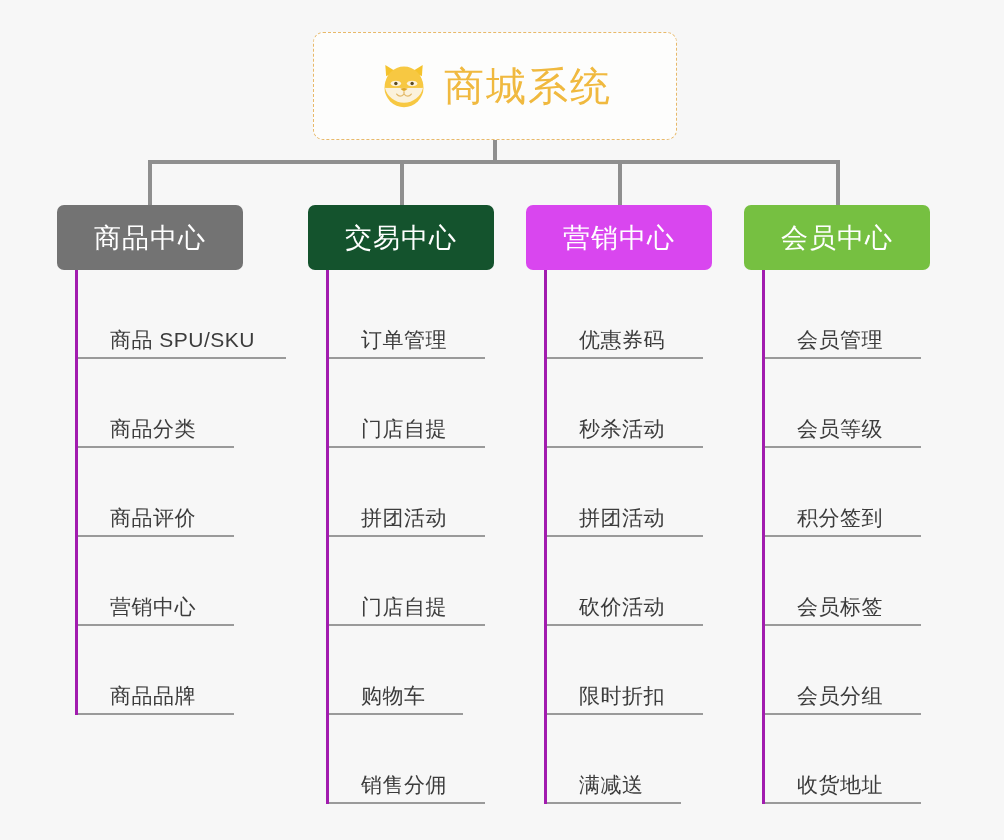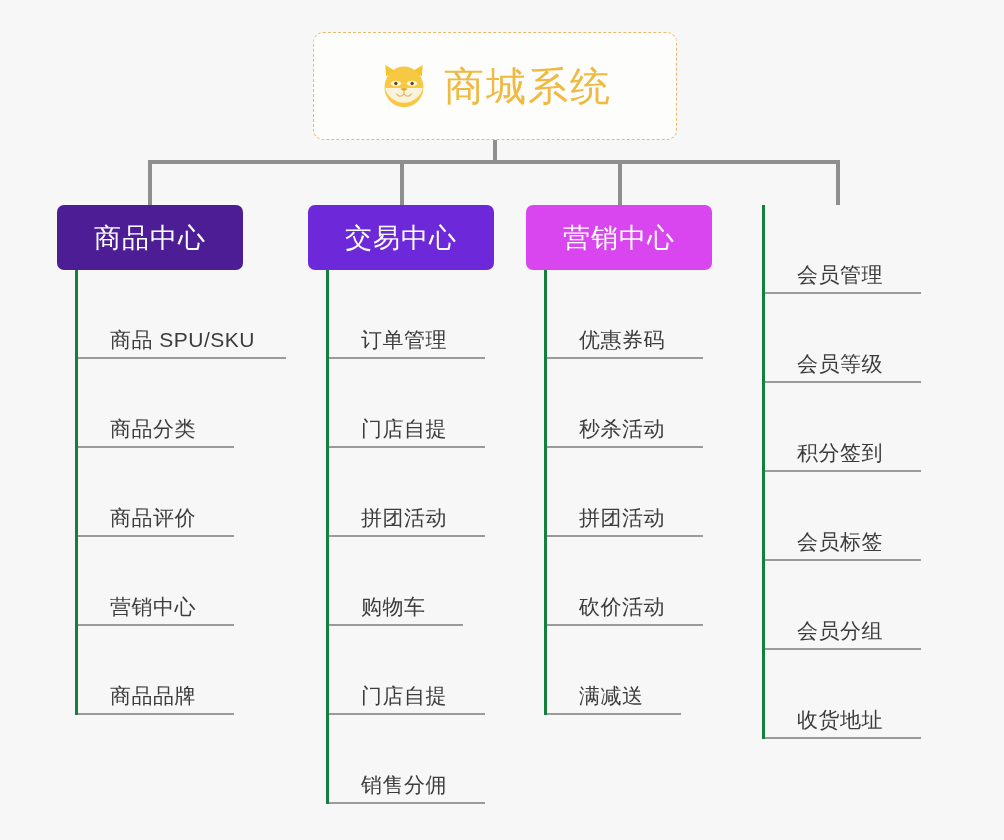--- a/index.html
+++ b/index.html
@@ -88,21 +88,21 @@
     justify-content: center;
     color: #ffffff;
     font-size: 27px;
     letter-spacing: 1px;
     white-space: nowrap;
   }
   .branch-body {
     position: relative;
     margin-left: 18px;
     padding-left: 0;
-    border-left: 3px solid #15803d;
+    border-left: 3px solid #a21caf;
     padding-top: 0;
   }
   .leaf {
     position: relative;
     height: 89px;
     display: flex;
     align-items: flex-end;
     padding-left: 32px;
     box-sizing: border-box;
   }
@@ -154,21 +154,21 @@
   </div>
 
   <div class="conn conn-stem"></div>
   <div class="conn conn-bus"></div>
   <div class="conn conn-drop" style="left:148px"></div>
   <div class="conn conn-drop" style="left:400px"></div>
   <div class="conn conn-drop" style="left:618px"></div>
   <div class="conn conn-drop" style="left:836px"></div>
 
   <div class="branch" style="left:57px;width:250px">
-    <div class="branch-header" style="width:186px;background:#4c1d95">
+    <div class="branch-header" style="width:186px;background:#737373">
       <span>商品中心</span>
     </div>
     <div class="branch-body">
       <div class="leaf">
         <span class="leaf-label">商品 SPU/SKU</span>
         <span class="leaf-rule" style="width:208px"></span>
       </div>
       <div class="leaf">
         <span class="leaf-label">商品分类</span>
         <span class="leaf-rule" style="width:156px"></span>
@@ -182,43 +182,43 @@
         <span class="leaf-rule" style="width:156px"></span>
       </div>
       <div class="leaf">
         <span class="leaf-label">商品品牌</span>
         <span class="leaf-rule" style="width:156px"></span>
       </div>
     </div>
   </div>
 
   <div class="branch" style="left:308px;width:218px">
-    <div class="branch-header" style="width:186px;background:#6d28d9">
+    <div class="branch-header" style="width:186px;background:#14532d">
       <span>交易中心</span>
     </div>
     <div class="branch-body">
       <div class="leaf">
         <span class="leaf-label">订单管理</span>
         <span class="leaf-rule" style="width:156px"></span>
       </div>
       <div class="leaf">
         <span class="leaf-label">门店自提</span>
         <span class="leaf-rule" style="width:156px"></span>
       </div>
       <div class="leaf">
         <span class="leaf-label">拼团活动</span>
+        <span class="leaf-rule" style="width:156px"></span>
+      </div>
+      <div class="leaf">
+        <span class="leaf-label">门店自提</span>
         <span class="leaf-rule" style="width:156px"></span>
       </div>
       <div class="leaf">
         <span class="leaf-label">购物车</span>
         <span class="leaf-rule" style="width:134px"></span>
-      </div>
-      <div class="leaf">
-        <span class="leaf-label">门店自提</span>
-        <span class="leaf-rule" style="width:156px"></span>
       </div>
       <div class="leaf">
         <span class="leaf-label">销售分佣</span>
         <span class="leaf-rule" style="width:156px"></span>
       </div>
     </div>
   </div>
 
   <div class="branch" style="left:526px;width:218px">
     <div class="branch-header" style="width:186px;background:#d946ef">
@@ -235,27 +235,34 @@
       </div>
       <div class="leaf">
         <span class="leaf-label">拼团活动</span>
         <span class="leaf-rule" style="width:156px"></span>
       </div>
       <div class="leaf">
         <span class="leaf-label">砍价活动</span>
         <span class="leaf-rule" style="width:156px"></span>
       </div>
       <div class="leaf">
+        <span class="leaf-label">限时折扣</span>
+        <span class="leaf-rule" style="width:156px"></span>
+      </div>
+      <div class="leaf">
         <span class="leaf-label">满减送</span>
         <span class="leaf-rule" style="width:134px"></span>
       </div>
     </div>
   </div>
 
   <div class="branch" style="left:744px;width:218px">
+    <div class="branch-header" style="width:186px;background:#76c041">
+      <span>会员中心</span>
+    </div>
     <div class="branch-body">
       <div class="leaf">
         <span class="leaf-label">会员管理</span>
         <span class="leaf-rule" style="width:156px"></span>
       </div>
       <div class="leaf">
         <span class="leaf-label">会员等级</span>
         <span class="leaf-rule" style="width:156px"></span>
       </div>
       <div class="leaf">

